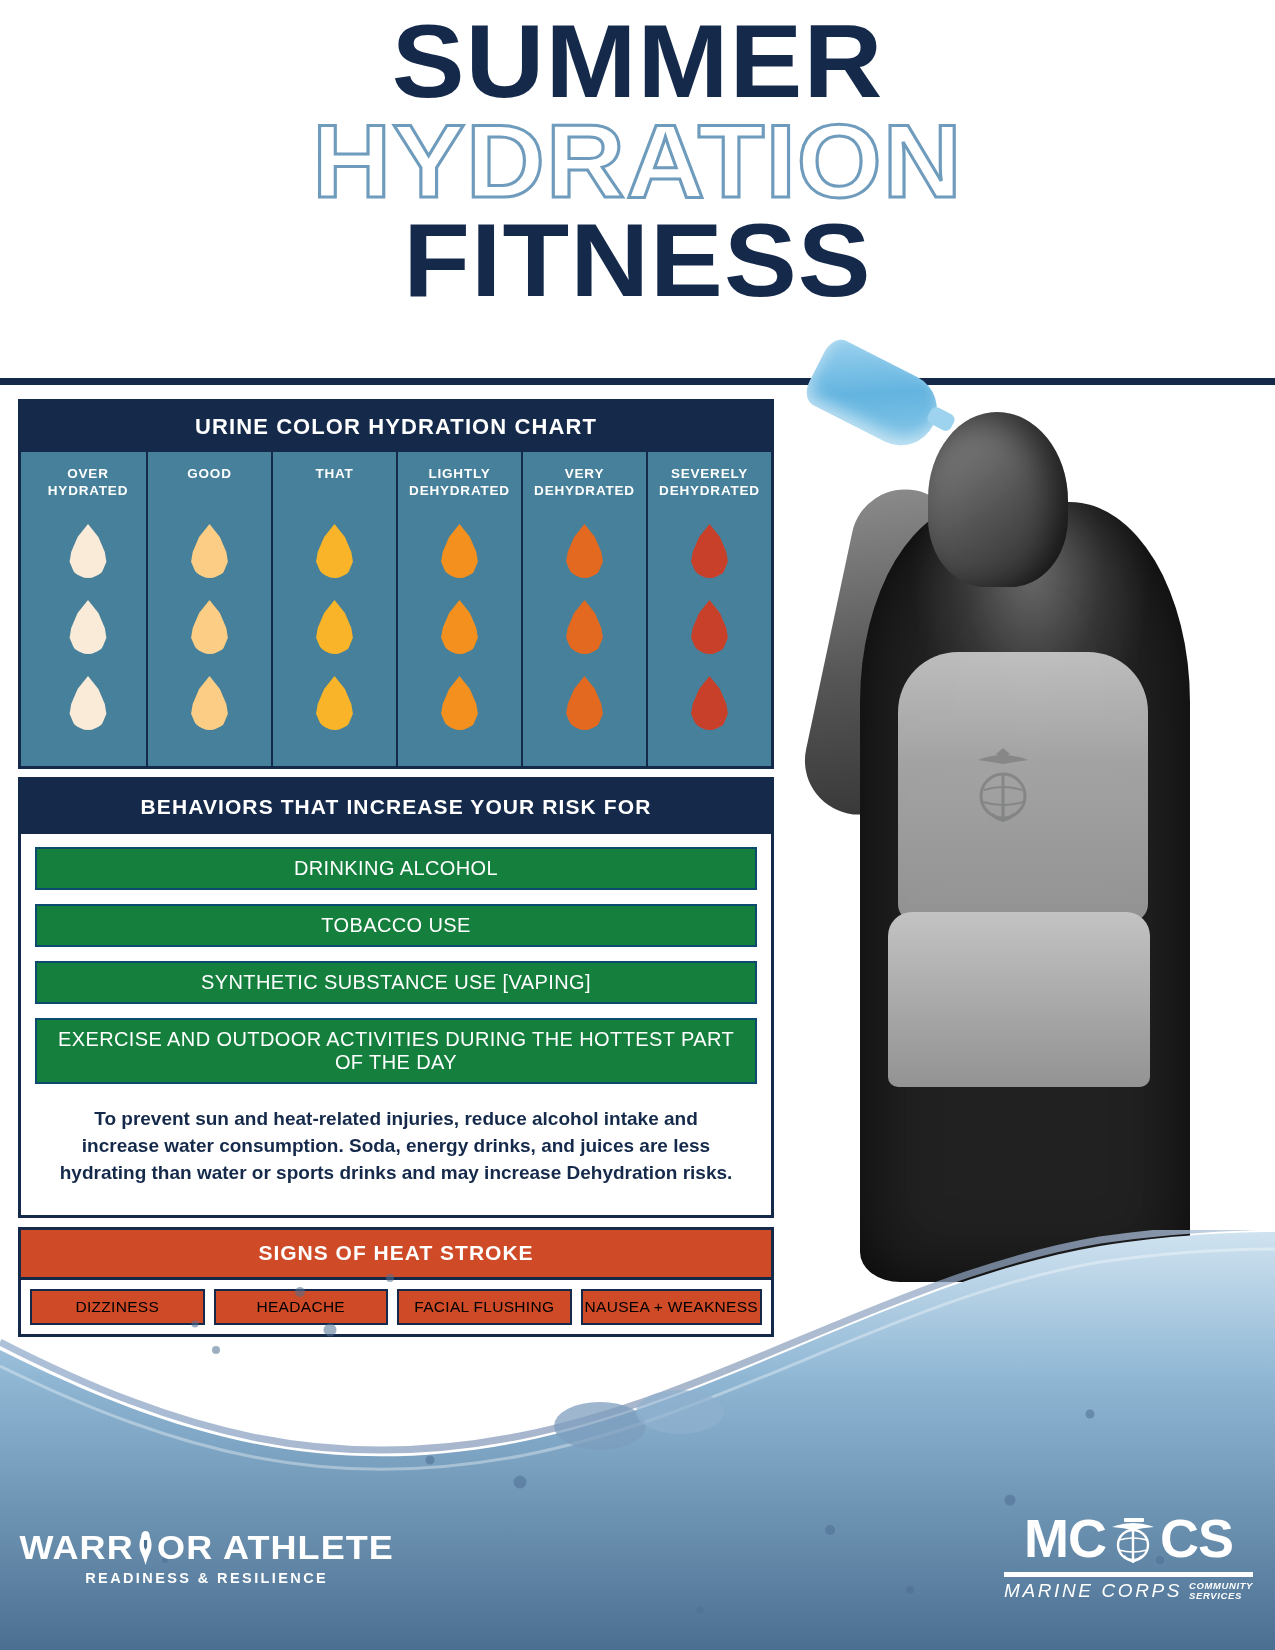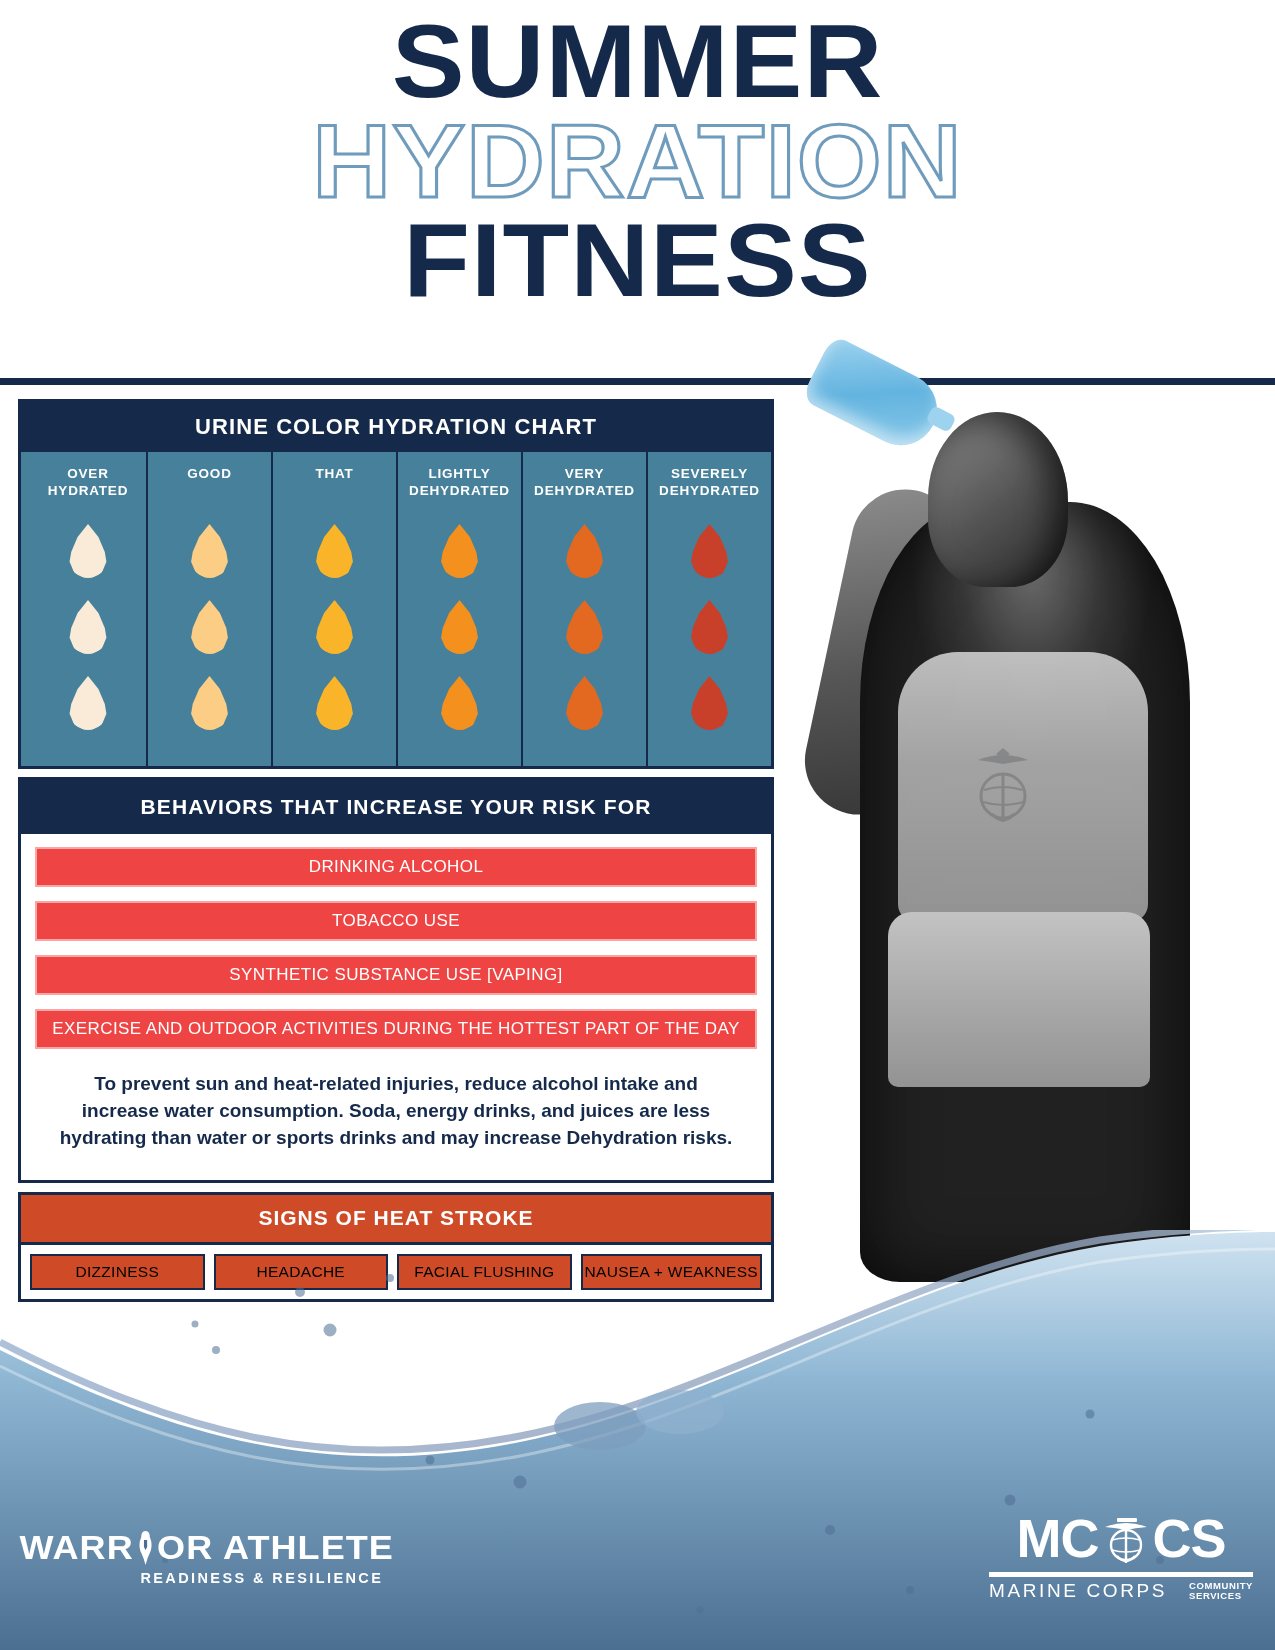--- a/index.html
+++ b/index.html
@@ -165,25 +165,25 @@
     margin: 8px 0 14px;
     border-radius: 50% 50% 50% 50% / 62% 62% 38% 38%;
     clip-path: polygon(50% 0%, 76% 24%, 92% 52%, 96% 70%, 84% 91%, 60% 100%, 40% 100%, 16% 91%, 4% 70%, 8% 52%, 24% 24%);
   }
 
   
   .behaviors { margin-top: 8px; }
   .beh-title { font-size: 21px; padding: 13px 16px 14px; line-height: 1.3; }
   .beh-body { background: #ffffff; padding: 13px 14px 16px; }
   .beh-bar {
-    background: #ef4444;
-    border: 2px solid #fca5a5;
+    background: #15803d;
+    border: 2px solid #0c4a6e;
     color: #ffffff;
     text-align: center;
-    font-size: 17px;
+    font-size: 20px;
     letter-spacing: .4px;
     padding: 8px 6px;
     margin-bottom: 14px;
   }
   .beh-bar:last-of-type { margin-bottom: 0; }
   .beh-note {
     color: #152a4b;
     font-weight: 700;
     font-size: 19px;
     line-height: 1.42;
@@ -221,21 +221,21 @@
   }
 
   
   .water {
     position: absolute;
     left: 0; bottom: 0; width: 1275px; height: 420px;
     z-index: 7;
   }
   .footer-left {
     position: absolute; left: 30px; bottom: 64px; z-index: 9;
-    color: #ffffff; text-align: right;
+    color: #ffffff; text-align: center;
   }
   .wa-main {
     font-weight: 900; font-size: 34px; letter-spacing: 1px;
     transform: scaleX(1.06);
     display: flex; align-items: center; gap: 0;
   }
   .wa-sub {
     font-weight: 900; font-size: 14.5px; letter-spacing: 2.4px;
     margin-top: 3px;
   }
@@ -244,21 +244,21 @@
   .footer-right {
     position: absolute; right: 22px; bottom: 48px; z-index: 9;
     color: #ffffff; text-align: center;
   }
   .mccs-main {
     font-weight: 900; font-size: 54px; letter-spacing: -1px;
     display: flex; align-items: center; justify-content: center;
   }
   .mccs-rule { height: 5px; background: #fff; margin: 3px 0 3px; }
   .mccs-sub {
-    display: flex; align-items: center; justify-content: center; gap: 22px;
+    display: flex; align-items: center; justify-content: center; gap: 7px; font-style: italic;
   }
   .mccs-mc { font-size: 19px; letter-spacing: 2.6px; font-weight: 400; }
   .mccs-cs { font-size: 9.5px; line-height: 1.08; letter-spacing: .6px; font-weight: 700; text-align: left; }
   .egA { width: 54px; height: 54px; }
 </style>
 </head>
 <body>
 
 <div class="title-block">
   <div class="t-line t-summer">SUMMER</div>

